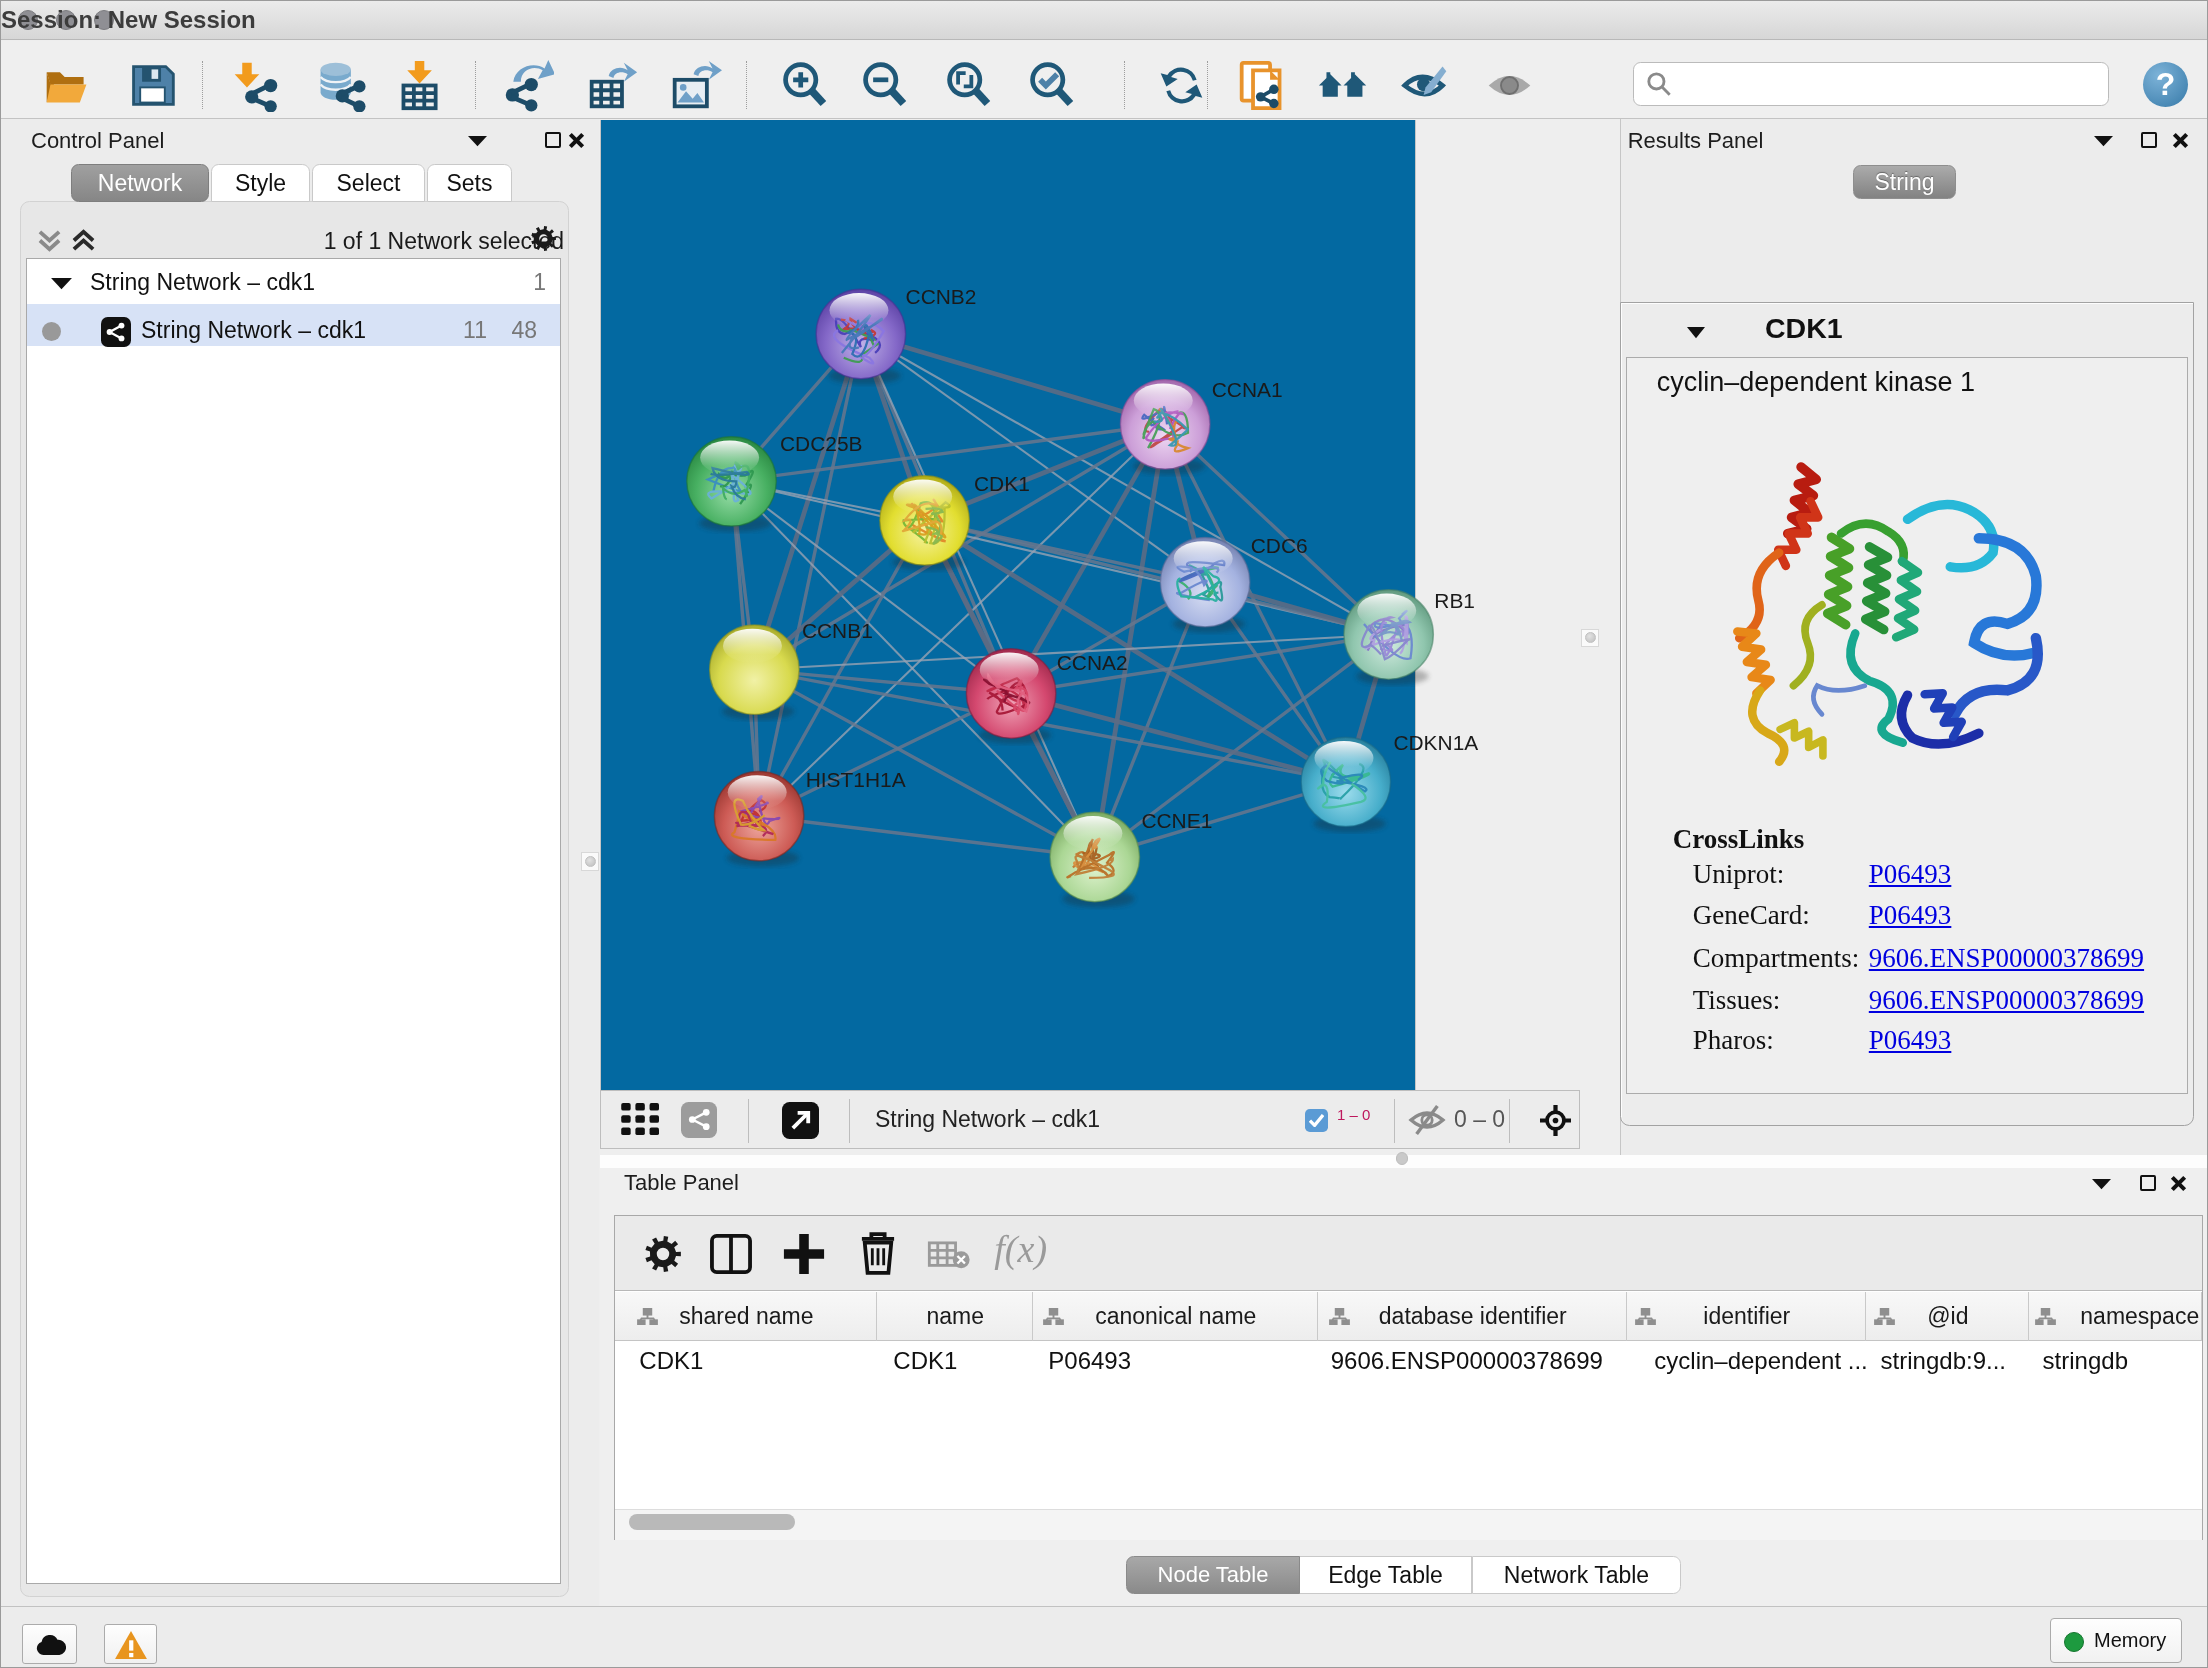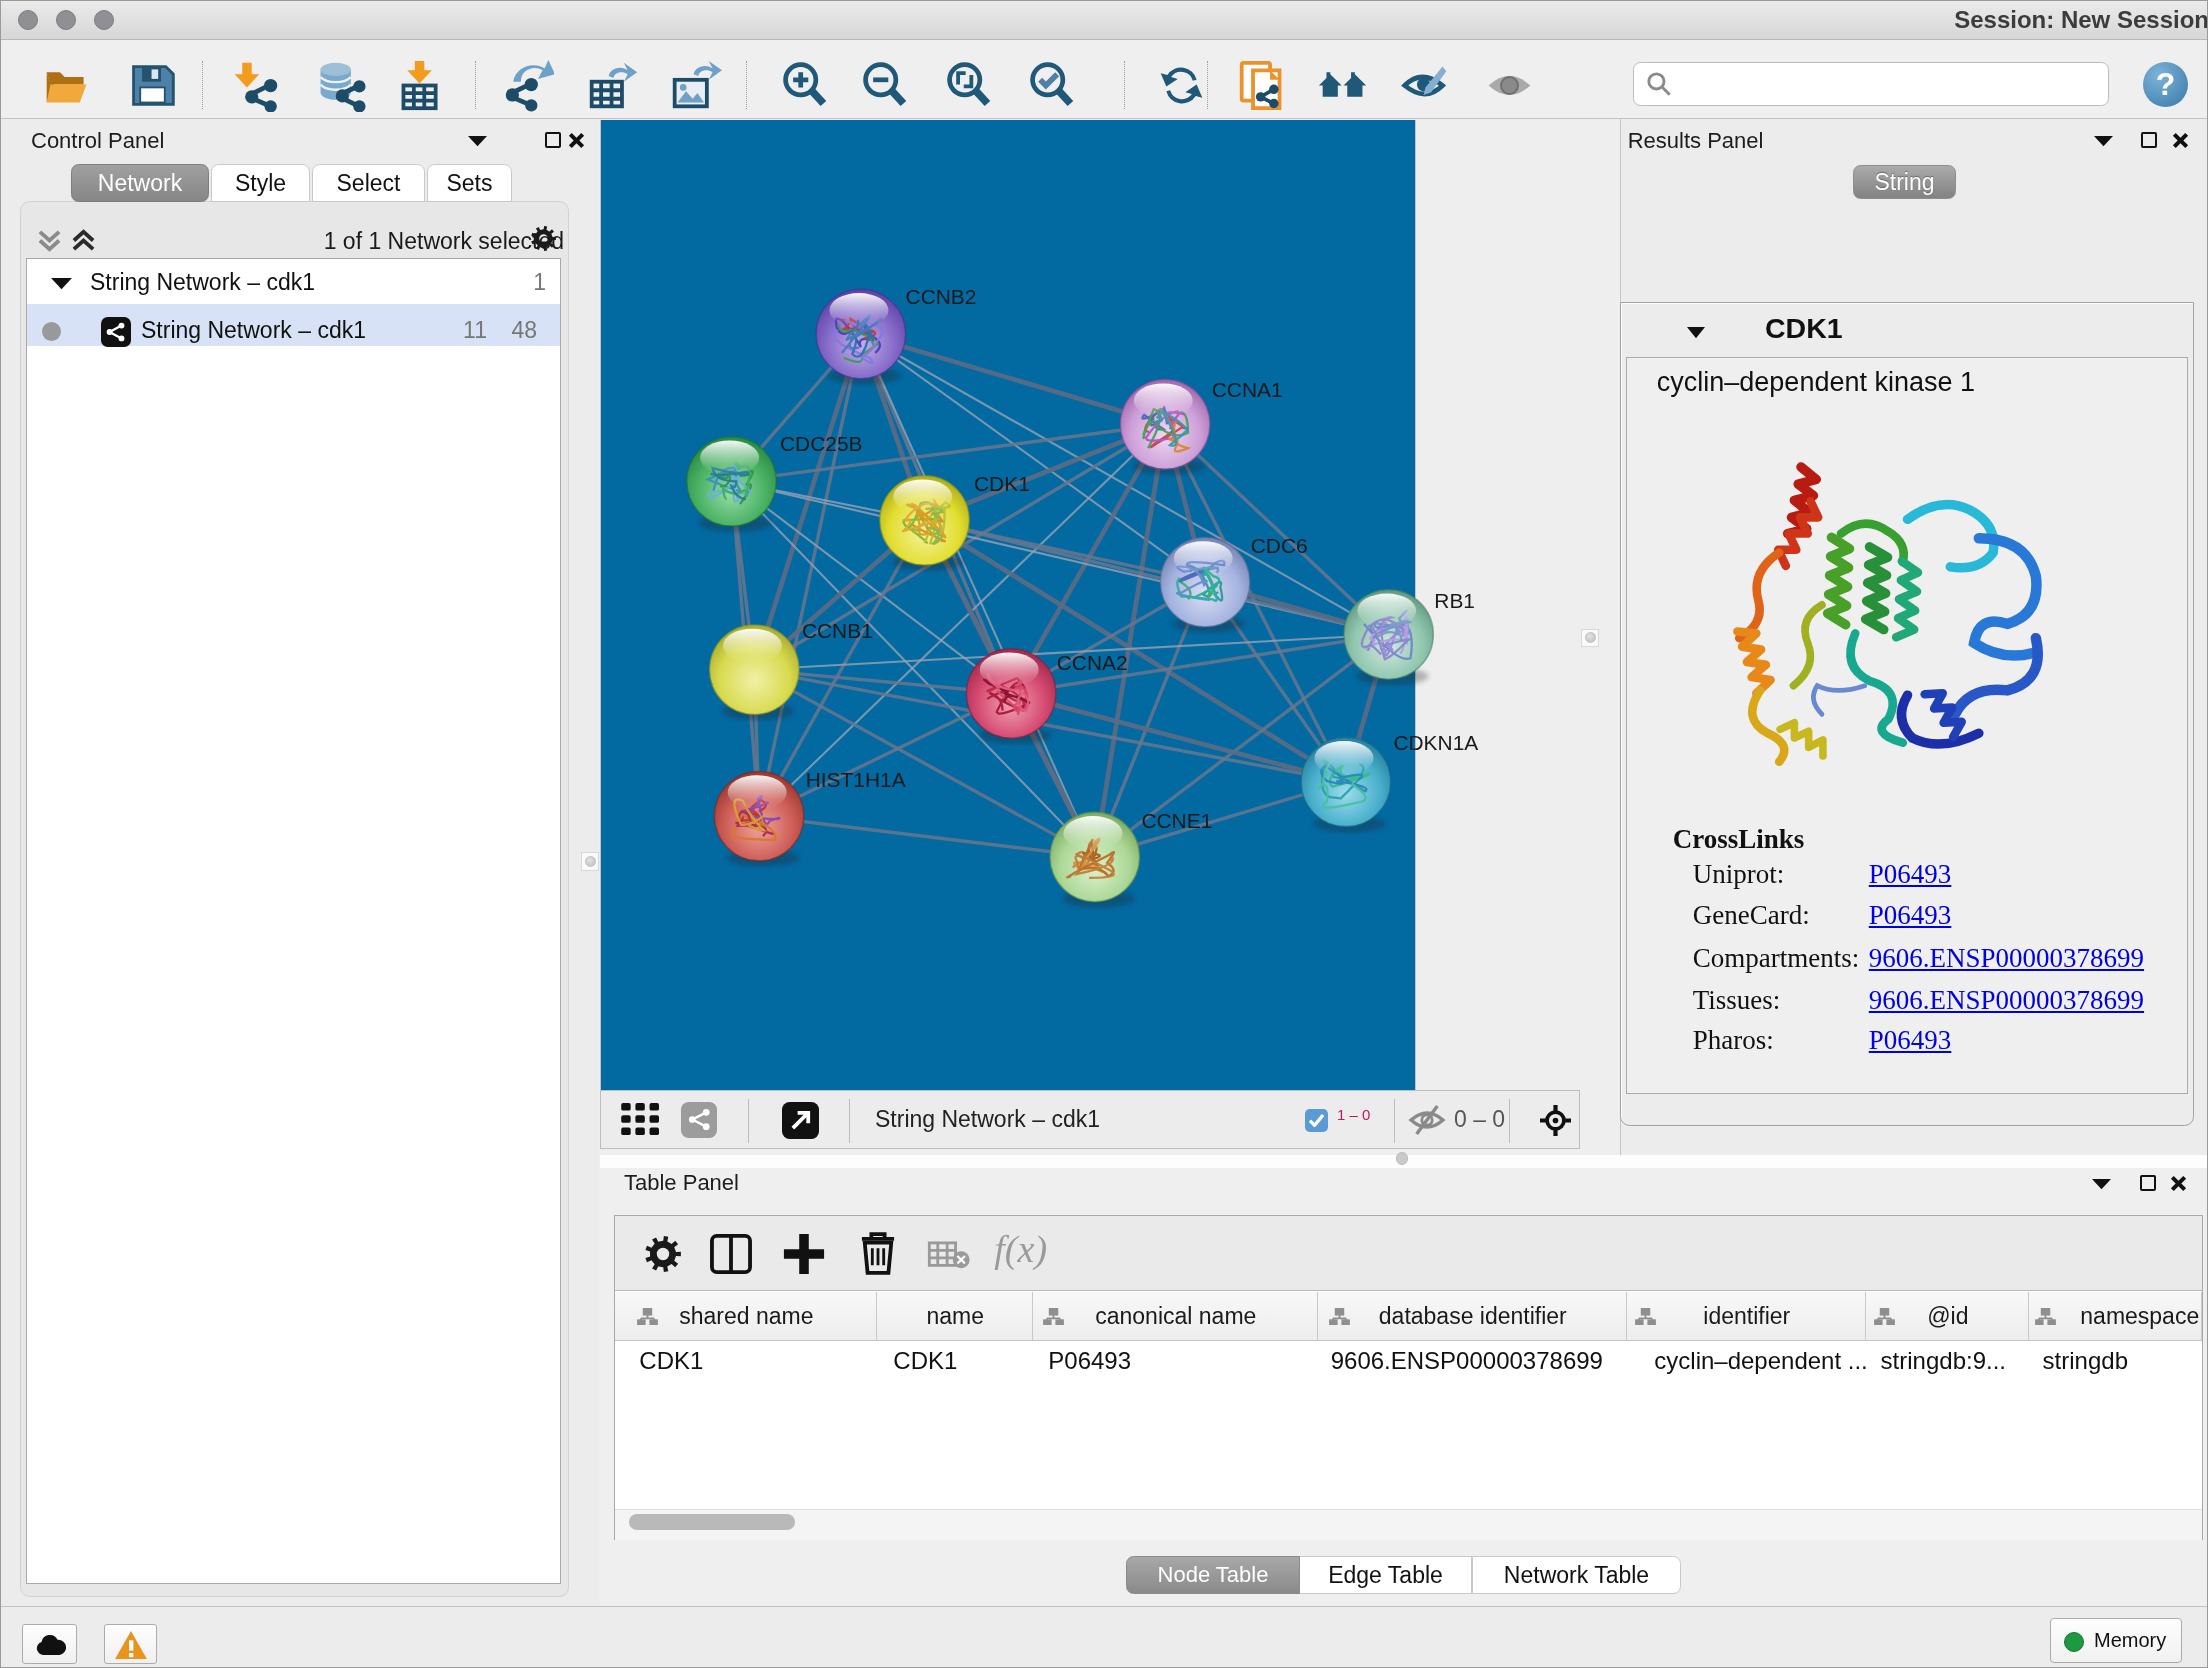--- a/index.html
+++ b/index.html
@@ -19,21 +19,21 @@
 .th{position:absolute;top:0;height:49px;font-size:23px;color:#1a1a1a;border-right:1px solid #c9c9c9}
 .td{position:absolute;top:0;height:37px;line-height:37px;font-size:24px;color:#111;text-align:center;white-space:nowrap;overflow:hidden}
 
 </style></head>
 <body>
 <div id="win">
 <div class="abs" style="left:0;top:0;width:2208px;height:39px;background:linear-gradient(#ebebeb,#d6d6d6);border-bottom:1px solid #b8b8b8">
   <div class="abs" style="left:17px;top:8.6px;width:20px;height:20px;border-radius:50%;background:#8f8f94;border:1px solid #7c7c80"></div>
   <div class="abs" style="left:55px;top:8.6px;width:20px;height:20px;border-radius:50%;background:#8f8f94;border:1px solid #7c7c80"></div>
   <div class="abs" style="left:93px;top:8.6px;width:20px;height:20px;border-radius:50%;background:#8f8f94;border:1px solid #7c7c80"></div>
-  <div class="abs" style="left:0;top:4.8px;width:2208px;text-align:right;font-size:24px;font-weight:bold;color:#3c3c3c">Session: New Session</div>
+  <div class="abs" style="left:0;top:4.8px;width:2208px;text-align:left;font-size:24px;font-weight:bold;color:#3c3c3c">Session: New Session</div>
 </div>
 <div class="abs" style="left:0;top:40px;width:2208px;height:78px;background:#efefef;border-bottom:1px solid #c3c3c3">
   <div class="abs sep" style="left:201px"></div>
   <div class="abs sep" style="left:474px"></div>
   <div class="abs sep" style="left:745px"></div>
   <div class="abs sep" style="left:1123px"></div>
   <div class="abs sep" style="left:1206px"></div>
   <svg class="tbi" style="left:40px" width="53" height="53" viewBox="0 0 56 56">
         <path d="M6 14 h14 l5 5 h20 v8 H10 Z" fill="#b06f10"></path>
         <path d="M6 14 v32 l8 -20 h-4 Z" fill="#b06f10"></path>

